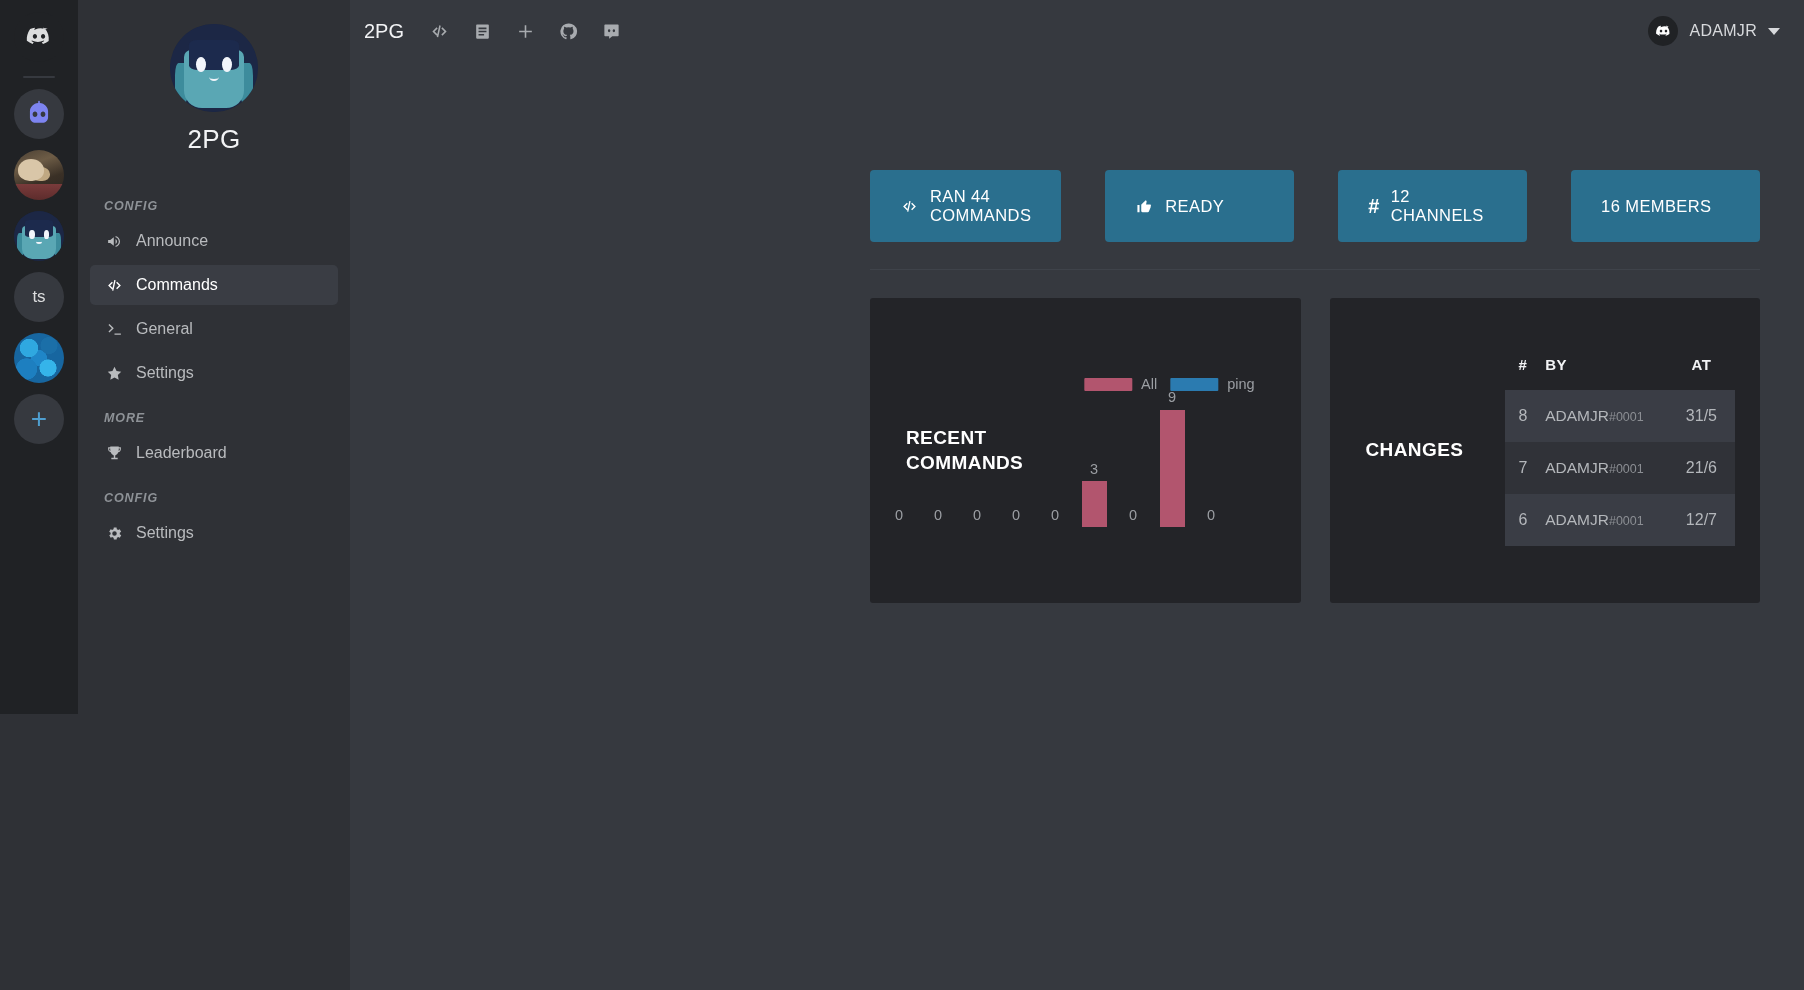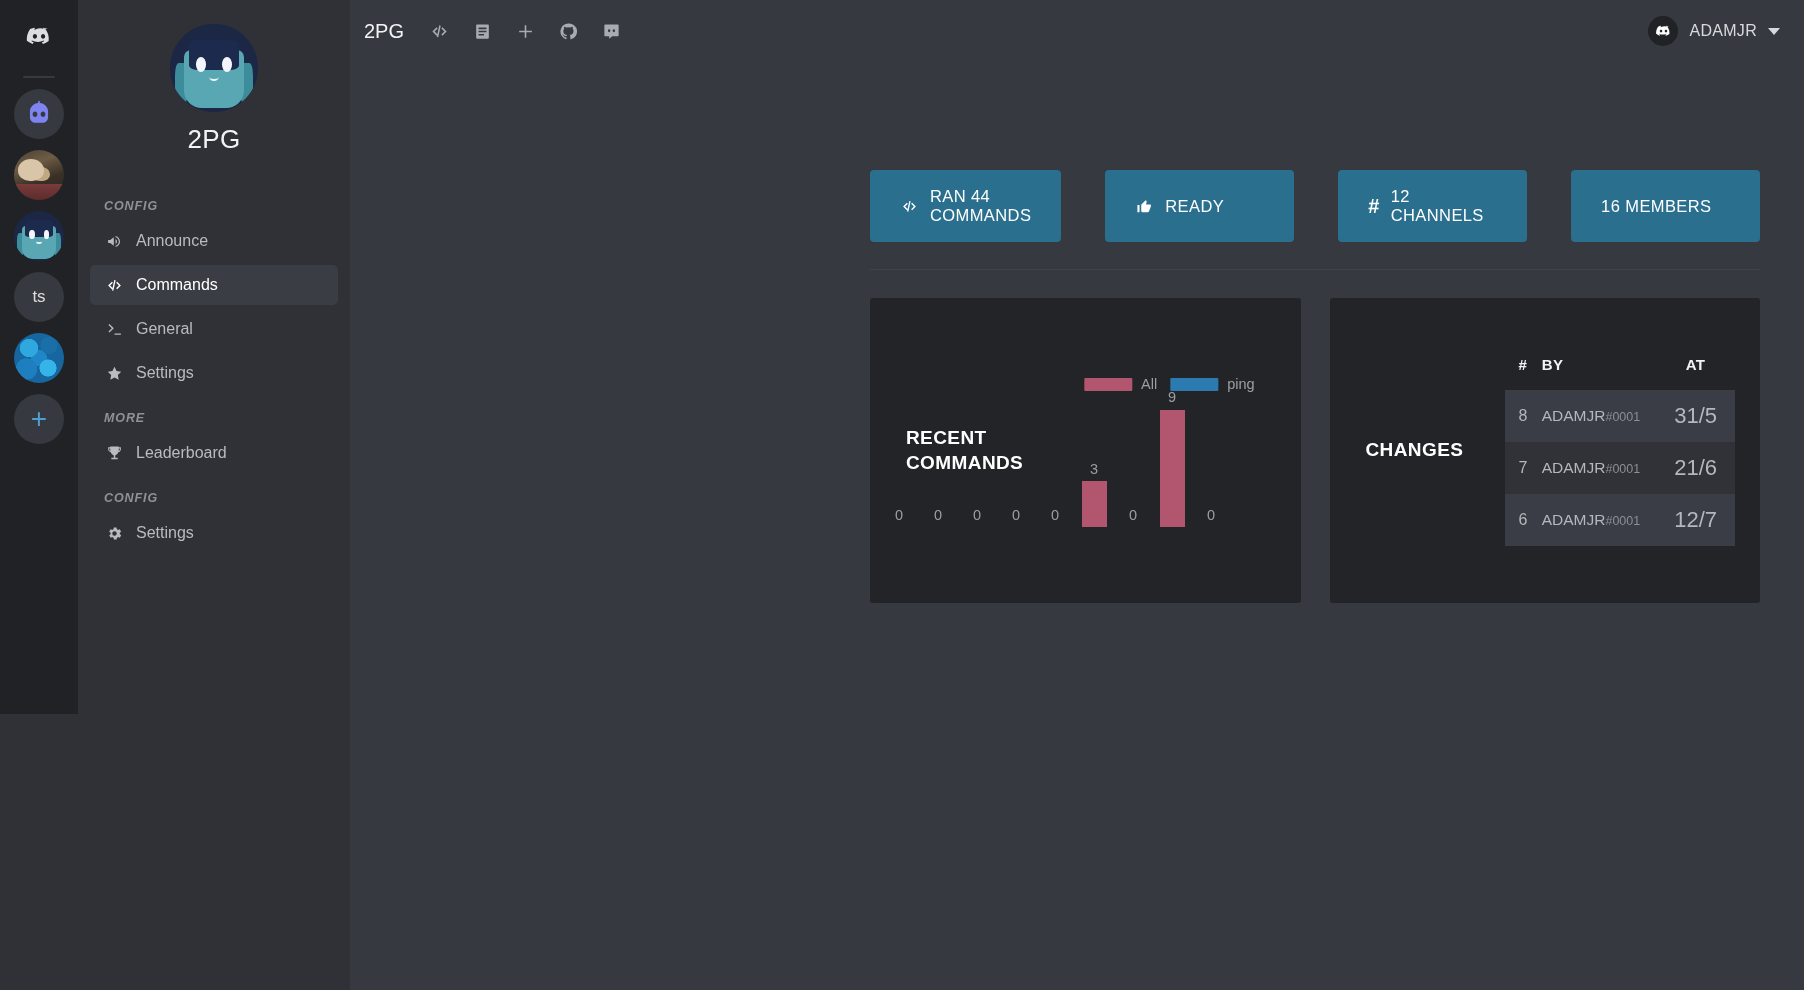--- a/index.html
+++ b/index.html
@@ -181,21 +181,21 @@
     color: #f2f3f5; font-size: 15px; font-weight: 700; letter-spacing: .5px;
     text-align: left; padding: 0 0 17px 0; height: 30px;
   }
   .tbl th.c-num { width: 70px; padding-left: 14px; }
   .tbl th.c-by  { width: 210px; }
   .tbl th.c-at  { text-align: center; padding-right: 18px; }
   .tbl td {
     color: #b4b7bb; font-size: 15.5px; height: 52px; vertical-align: middle;
   }
   .tbl td.c-num { padding-left: 14px; font-size: 16px; }
-  .tbl td.c-at  { text-align: right; padding-right: 18px; font-size: 22px; }
+  .tbl td.c-at  { text-align: right; padding-right: 18px; font-size: 16px; }
   .tbl tbody tr.odd  { background: #3a3d45; }
   .tbl tbody tr.even { background: #303238; }
   .tag { color: #8b8e93; font-size: 12.5px; }
 </style>
 </head>
 <body>
 
 <div class="app">
 
   <div class="rail">

